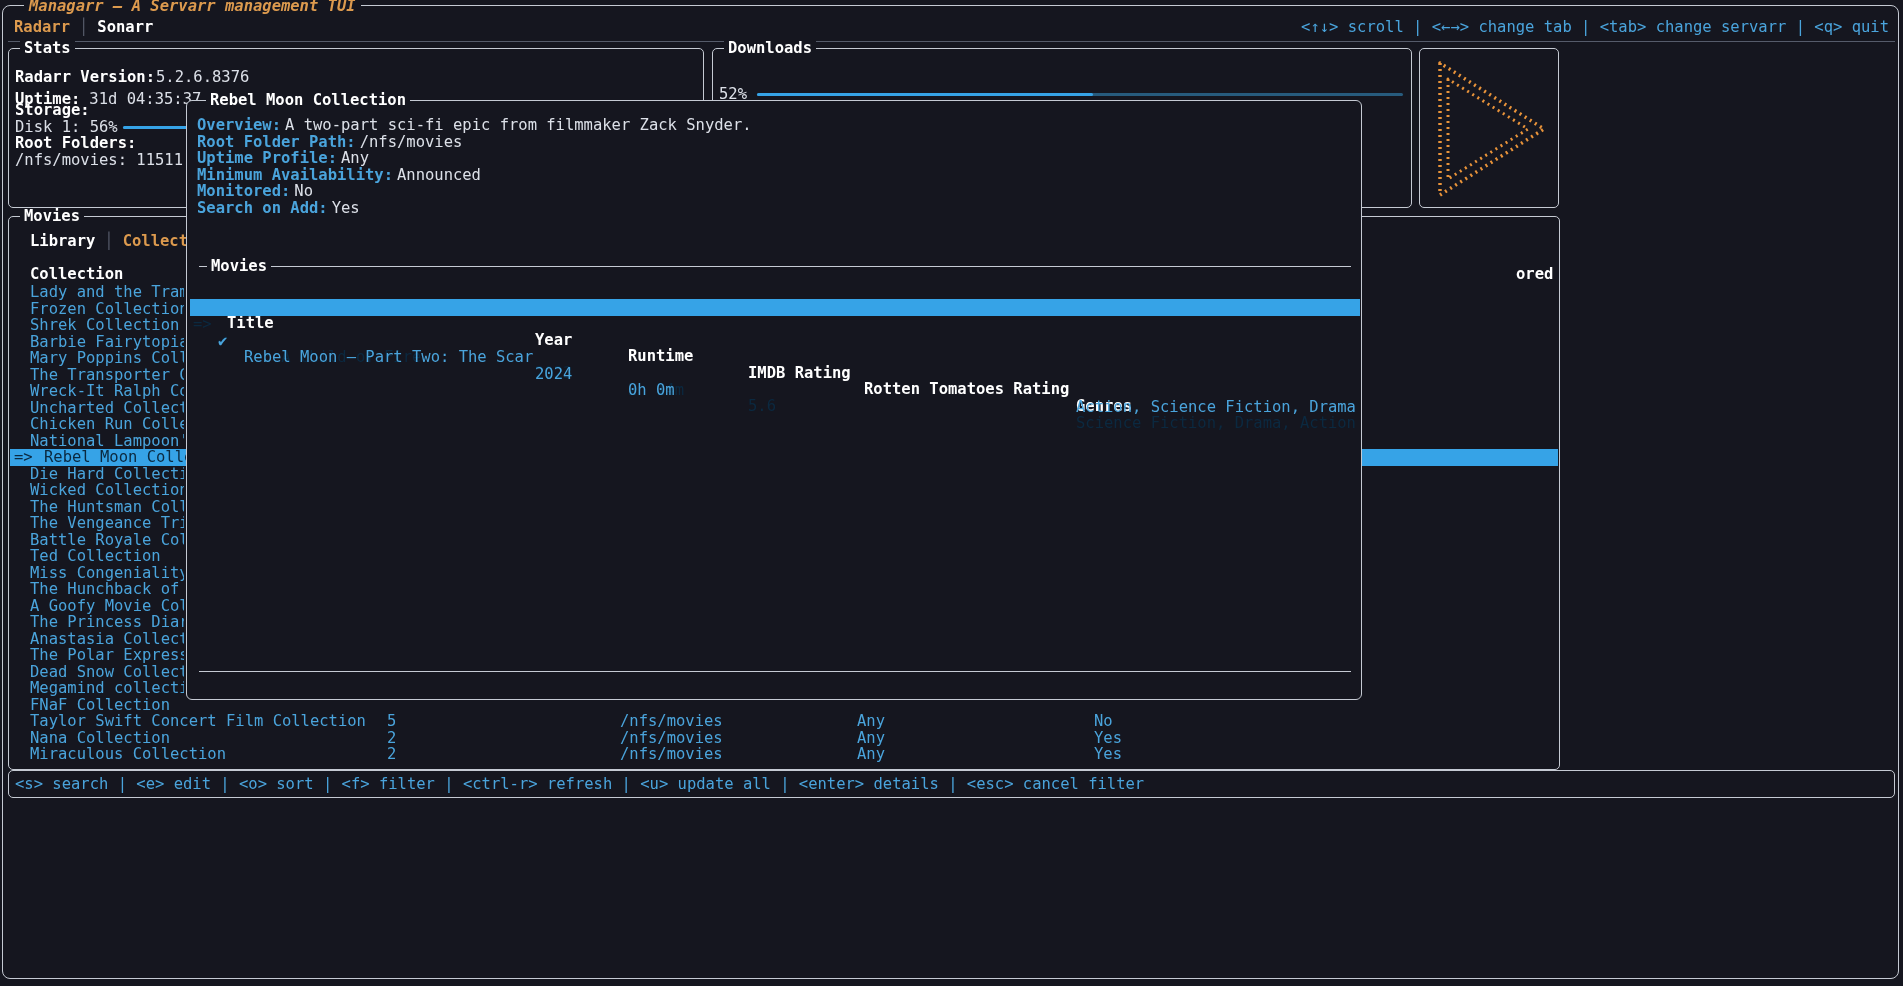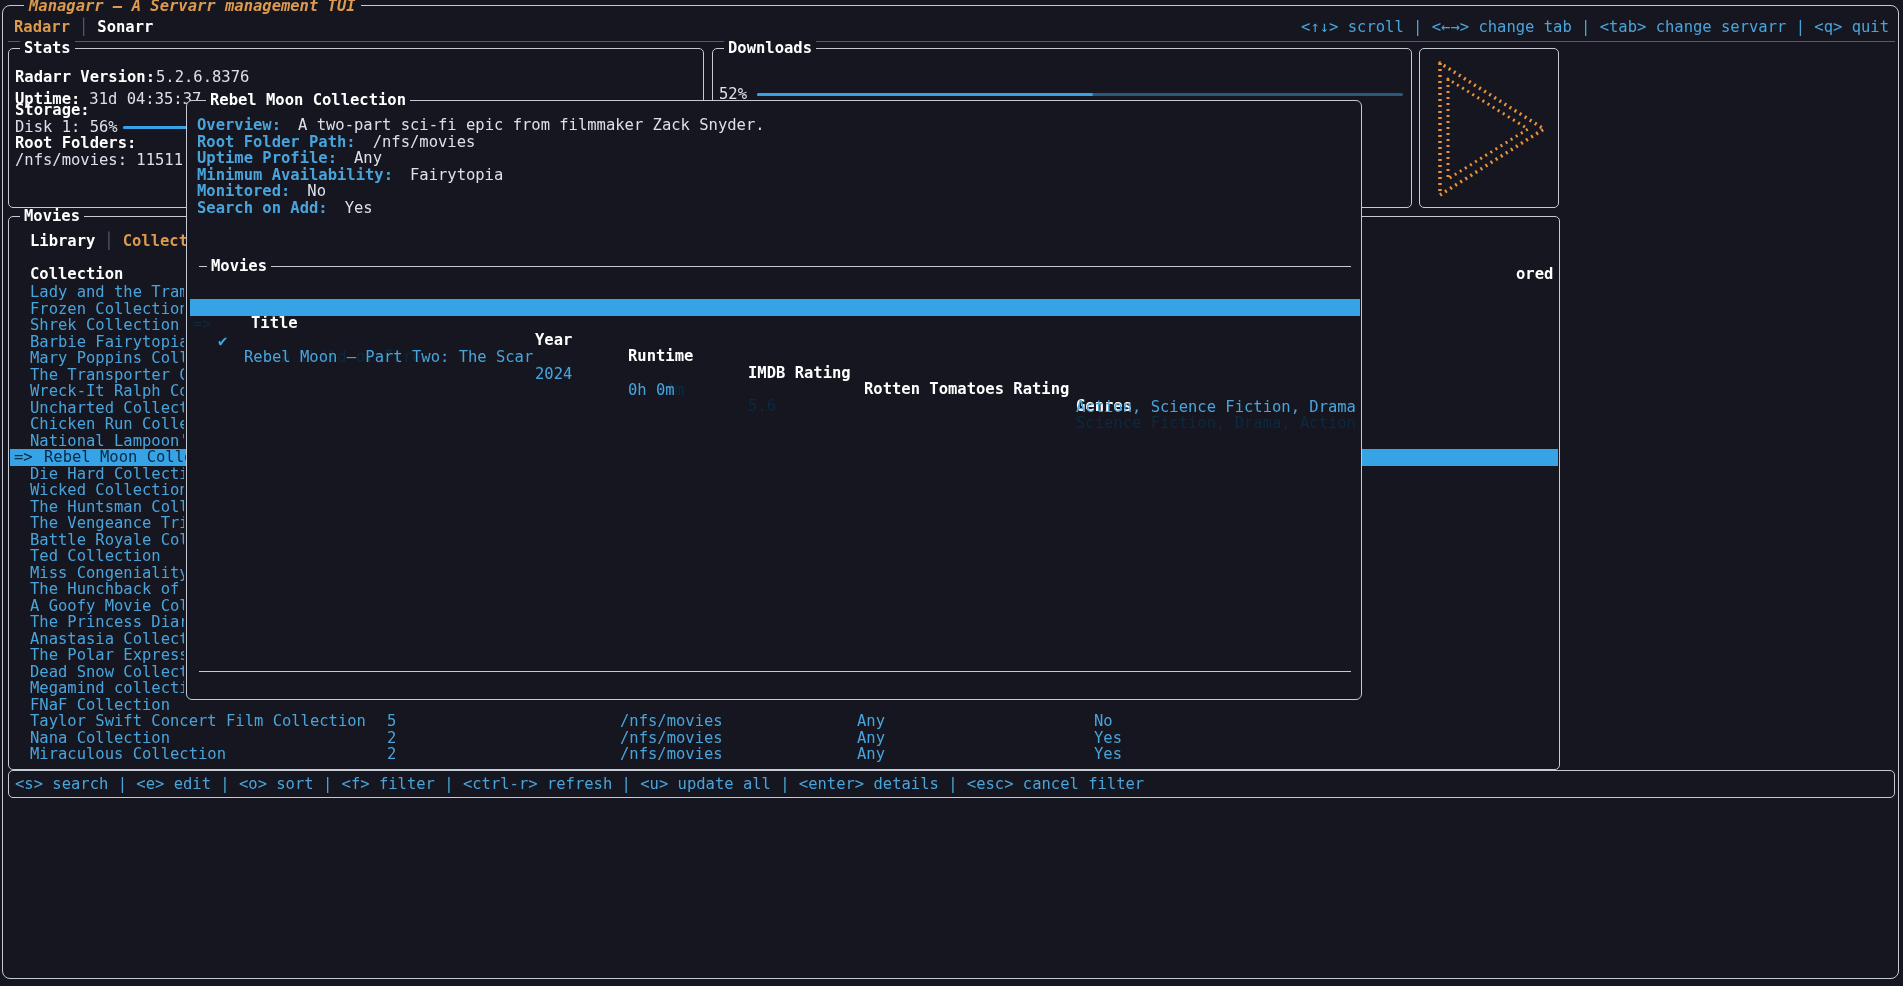--- a/index.html
+++ b/index.html
@@ -30,21 +30,21 @@
   .gauge i{display:block;height:3px;background:var(--hl);border-radius:2px;}
   .citem{position:absolute;left:20px;color:var(--blue);white-space:pre;}
   .trow{position:absolute;left:0;width:100%;height:17px;}
   .cell{position:absolute;color:var(--blue);white-space:pre;text-align:center;}
   .hlbar{position:absolute;background:var(--hl);}
   .hlbar span{color:var(--hlfg);}
   .popup{position:absolute;left:186px;top:100px;width:1176px;height:600px;background:var(--bg);
          border:1px solid var(--border);border-radius:6px;z-index:10;}
   .pfield{position:absolute;left:10px;white-space:pre;}
   .flabel{color:var(--blue);font-weight:bold;}
-  .fvalue{color:var(--text);margin-left:17px;}
+  .fvalue{color:var(--text);margin-left:4px;}
   .hcell{position:absolute;font-weight:bold;color:var(--boldtext);white-space:pre;}
   .rcell{position:absolute;white-space:pre;}
 </style>
 </head>
 <body>
 
 
 
 
 <div class="panel" style="left:2px;top:5px;width:1897px;height:974px;border-radius:8px;"></div>
@@ -101,31 +101,31 @@
 
 <div class="panel" style="left:8px;top:770px;width:1887px;height:28px;">
   <div class="abs blue" style="left:6px;top:5px;">&lt;s&gt; search | &lt;e&gt; edit | &lt;o&gt; sort | &lt;f&gt; filter | &lt;ctrl-r&gt; refresh | &lt;u&gt; update all | &lt;enter&gt; details | &lt;esc&gt; cancel filter</div>
 </div>
 
 
 <div class="popup">
   <div class="pfield" style="top:16px;"><span class="flabel">Overview:</span><span class="fvalue">A two-part sci-fi epic from filmmaker Zack Snyder.</span></div>
   <div class="pfield" style="top:32.5px;"><span class="flabel">Root Folder Path:</span><span class="fvalue">/nfs/movies</span></div>
   <div class="pfield" style="top:49px;"><span class="flabel">Uptime Profile:</span><span class="fvalue">Any</span></div>
-  <div class="pfield" style="top:65.5px;"><span class="flabel">Minimum Availability:</span><span class="fvalue">Fairytopia</span></div>
+  <div class="pfield" style="top:65.5px;"><span class="flabel">Minimum Availability:</span><span class="fvalue">Announced</span></div>
   <div class="pfield" style="top:82px;"><span class="flabel">Monitored:</span><span class="fvalue">No</span></div>
   <div class="pfield" style="top:98.5px;"><span class="flabel">Search on Add:</span><span class="fvalue">Yes</span></div>
 
   
   <div class="bline" style="left:12px;top:165px;width:1152px;"></div>
   <div class="ptitle" style="left:20px;top:157px;">Movies</div>
 
   <div class="abs" style="left:0;top:181px;width:1176px;height:17px;">
     <span class="hcell" style="left:31px;">✔</span>
-    <span class="hcell" style="left:64px;text-align:right;">Title</span>
+    <span class="hcell" style="left:40px;text-align:right;">Title</span>
     <span class="hcell" style="left:348px;">Year</span>
     <span class="hcell" style="left:441px;">Runtime</span>
     <span class="hcell" style="left:561px;">IMDB Rating</span>
     <span class="hcell" style="left:677px;">Rotten Tomatoes Rating</span>
     <span class="hcell" style="left:889px;">Genres</span>
   </div>
 
   
   <div class="hlbar" style="left:3px;top:198px;width:1170px;height:17px;">
     <span class="rcell" style="left:3px;">=&gt;</span>

